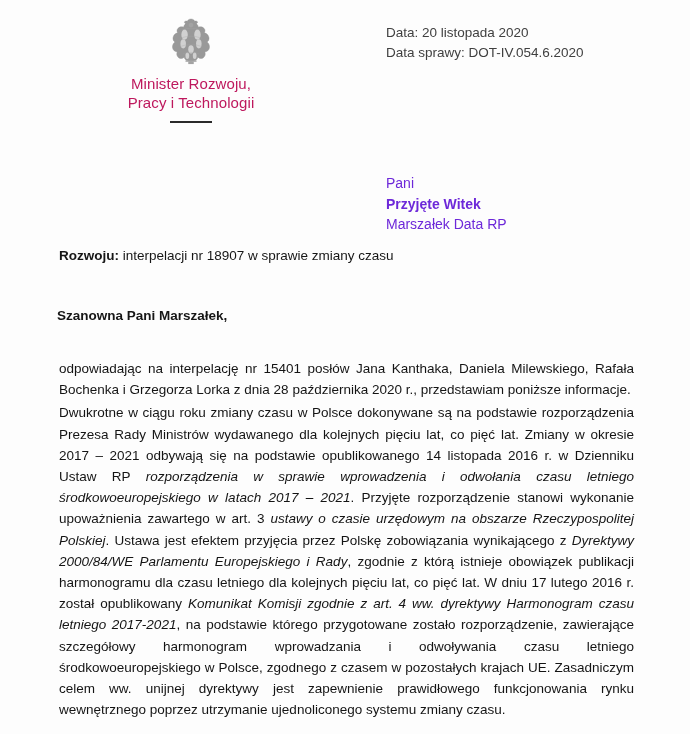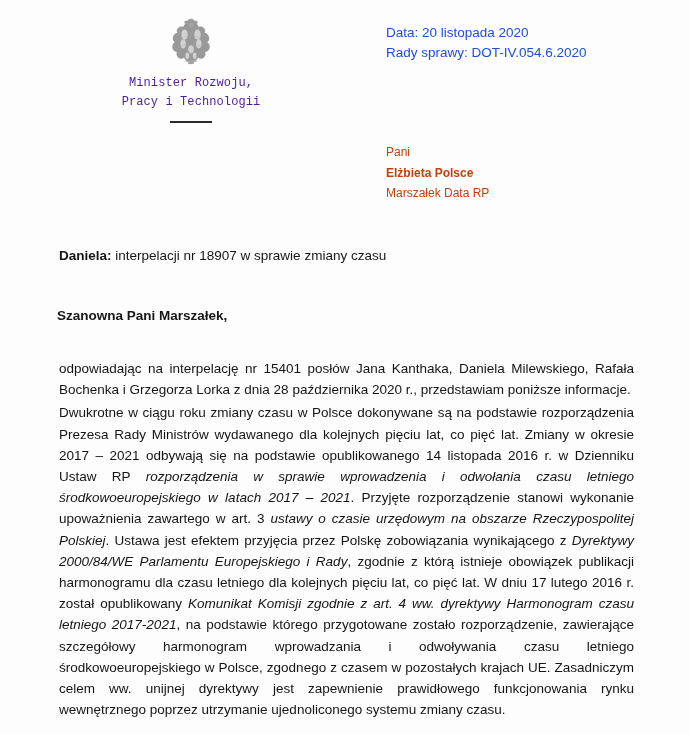--- a/index.html
+++ b/index.html
@@ -32,53 +32,53 @@
     text-align: center;
   }
   .emblem {
     width: 46px;
     height: 52px;
     margin: 0 auto 6px auto;
     display: block;
     opacity: 0.78;
   }
   .ministry-name {
-    font-family: Liberation Mono, monospace;
-    font-size: 12px;
+    font-family: Liberation Sans, sans-serif;
+    font-size: 15px;
     line-height: 19px;
-    color: #4c1d95;
+    color: #be185d;
     letter-spacing: 0.1px;
     white-space: pre-line;
   }
   .rule {
     width: 42px;
     height: 2px;
     background: #2a2a2a;
     margin: 9px auto 0 auto;
   }
 
   
   .meta {
     position: absolute;
     left: 386px;
     top: 23px;
     font-size: 13.5px;
     line-height: 19.5px;
-    color: #1d4ed8;
+    color: #404040;
   }
   .meta div { white-space: nowrap; }
 
   
   .addressee {
     position: absolute;
     left: 386px;
-    top: 142px;
-    font-size: 12px;
+    top: 173px;
+    font-size: 14px;
     line-height: 20.5px;
-    color: #c2410c;
+    color: #6d28d9;
   }
   .addressee .name { font-weight: bold; }
 
   
   .subject {
     position: absolute;
     left: 59px;
     top: 246px;
     font-size: 13.5px;
     line-height: 19px;
@@ -142,31 +142,31 @@
         <path d="M32 82 q18 -7 36 0"></path>
       </g>
     </svg>
     <div class="ministry-name">Minister Rozwoju,
 Pracy i Technologii</div>
     <div class="rule"></div>
   </div>
 
   <div class="meta">
     <div>Data: 20 listopada 2020</div>
-    <div>Rady sprawy: DOT-IV.054.6.2020</div>
+    <div>Data sprawy: DOT-IV.054.6.2020</div>
   </div>
 
   <div class="addressee">
     <div>Pani</div>
-    <div class="name">Elżbieta Polsce</div>
+    <div class="name">Przyjęte Witek</div>
     <div>Marszałek Data RP</div>
   </div>
 
   <div class="subject">
-    <span class="lbl">Daniela:</span><span> interpelacji nr 18907 w sprawie zmiany czasu</span>
+    <span class="lbl">Rozwoju:</span><span> interpelacji nr 18907 w sprawie zmiany czasu</span>
   </div>
 
   <div class="salutation">Szanowna Pani Marszałek,</div>
 
   <div class="body-copy">
     <p>odpowiadając na interpelację nr 15401 posłów Jana Kanthaka, Daniela Milewskiego, Rafała Bochenka i Grzegorza Lorka z dnia 28 października 2020 r., przedstawiam poniższe informacje.</p>
     <p><span>Dwukrotne w ciągu roku zmiany czasu w Polsce dokonywane są na podstawie rozporządzenia Prezesa Rady Ministrów wydawanego dla kolejnych pięciu lat, co pięć lat. Zmiany w okresie 2017 – 2021 odbywają się na podstawie opublikowanego 14 listopada 2016 r. w Dzienniku Ustaw RP </span><i>rozporządzenia w sprawie wprowadzenia i odwołania czasu letniego środkowoeuropejskiego w latach 2017 – 2021</i><span>. Przyjęte rozporządzenie stanowi wykonanie upoważnienia zawartego w art. 3 </span><i>ustawy o czasie urzędowym na obszarze Rzeczypospolitej Polskiej</i><span>. Ustawa jest efektem przyjęcia przez Polskę zobowiązania wynikającego z </span><i>Dyrektywy 2000/84/WE Parlamentu Europejskiego i Rady</i><span>, zgodnie z którą istnieje obowiązek publikacji harmonogramu dla czasu letniego dla kolejnych pięciu lat, co pięć lat. W dniu 17 lutego 2016 r. został opublikowany </span><i>Komunikat Komisji zgodnie z art. 4 ww. dyrektywy Harmonogram czasu letniego 2017-2021</i><span>, na podstawie którego przygotowane zostało rozporządzenie, zawierające szczegółowy harmonogram wprowadzania i odwoływania czasu letniego środkowoeuropejskiego w Polsce, zgodnego z czasem w pozostałych krajach UE. Zasadniczym celem ww. unijnej dyrektywy jest zapewnienie prawidłowego funkcjonowania rynku wewnętrznego poprzez utrzymanie ujednoliconego systemu zmiany czasu.</span></p>
   </div>
 
 </div>

